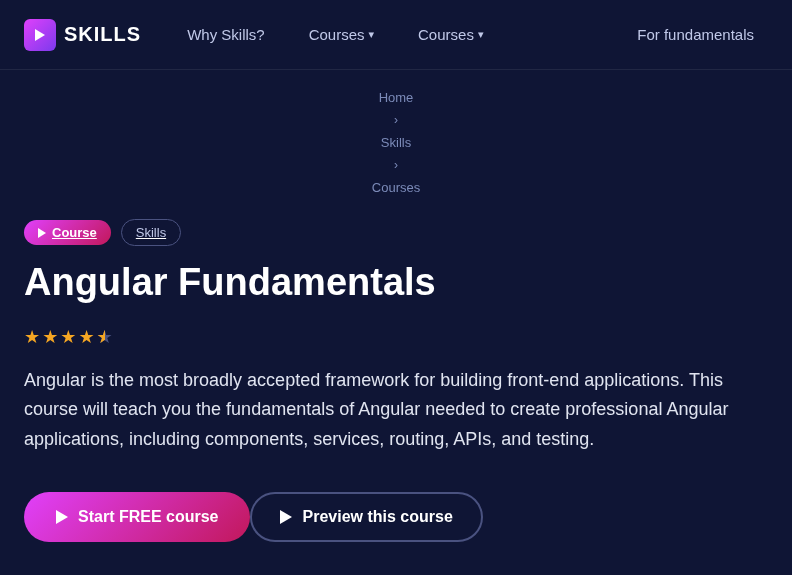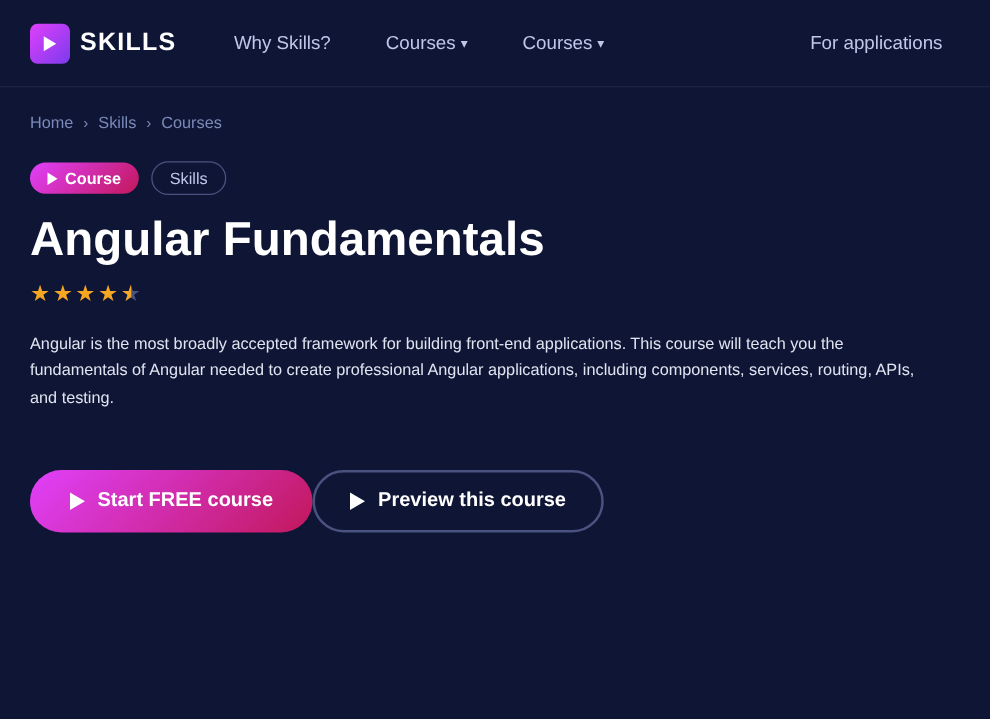--- a/index.html
+++ b/index.html
@@ -94,20 +94,21 @@
     .breadcrumb-area {
       padding: 20px 24px 16px 24px;
       background-color: #0f1535;
     }
 
     .breadcrumb {
       display: flex;
       align-items: center;
       gap: 8px;
       font-size: 13px;
+      flex-direction: column;
     }
 
     .breadcrumb-item {
       color: #7b8ab8;
       cursor: pointer;
     }
 
     .breadcrumb-separator {
       color: #7b8ab8;
       font-size: 12px;
@@ -118,20 +119,21 @@
       padding: 8px 24px 40px 24px;
       background-color: #0f1535;
     }
 
     
     .tags-row {
       display: flex;
       align-items: center;
       gap: 10px;
       margin-bottom: 16px;
+      text-decoration: underline;
     }
 
     .tag-course {
       background: linear-gradient(135deg, #e040fb, #c2185b);
       color: #ffffff;
       border-radius: 20px;
       padding: 5px 14px;
       font-size: 13px;
       font-weight: 600;
       display: flex;
@@ -149,21 +151,21 @@
       font-size: 13px;
       font-weight: 500;
       cursor: pointer;
     }
 
     
     .course-title {
       font-size: 38px;
       font-weight: 800;
       color: #ffffff;
-      margin-bottom: 10px;
+      margin-bottom: 22px;
       line-height: 1.1;
     }
 
     
     .rating-row {
       display: flex;
       align-items: center;
       gap: 10px;
       margin-bottom: 18px;
     }
@@ -179,24 +181,24 @@
     }
 
     .author {
       color: #c0c8e8;
       font-size: 14px;
     }
 
     
     .description {
       color: #e0e4f0;
-      font-size: 13px;
+      font-size: 18px;
       line-height: 1.65;
       max-width: 720px;
-      margin-bottom: 48px;
+      margin-bottom: 37px;
     }
 
     
     .buttons-row {
       display: flex;
       align-items: center;
       flex-wrap: wrap;
     }
 
     .btn-start {
@@ -259,21 +261,21 @@
     </a>
     <a class="nav-link">
       <span>Courses</span>
       <span class="chevron">▾</span>
     </a>
     <a class="nav-link">
       <span>Courses</span>
       <span class="chevron">▾</span>
     </a>
     <a class="nav-link nav-link-for-individuals">
-      <span>For applications</span>
+      <span>For fundamentals</span>
     </a>
   </div>
 </nav>
 
 <div class="breadcrumb-area">
   <nav class="breadcrumb">
     <span class="breadcrumb-item">Home</span>
     <span class="breadcrumb-separator">›</span>
     <span class="breadcrumb-item">Skills</span>
     <span class="breadcrumb-separator">›</span>

